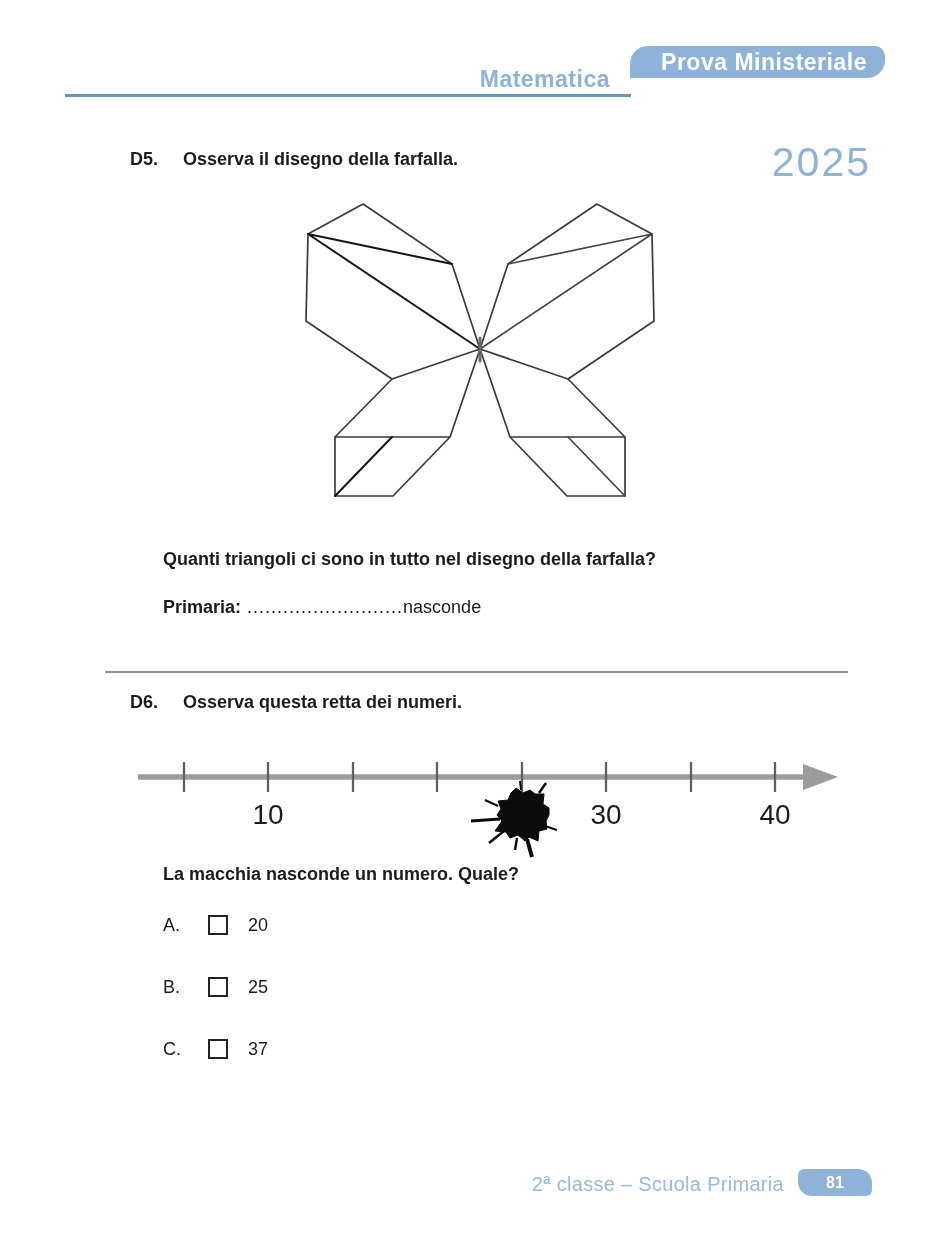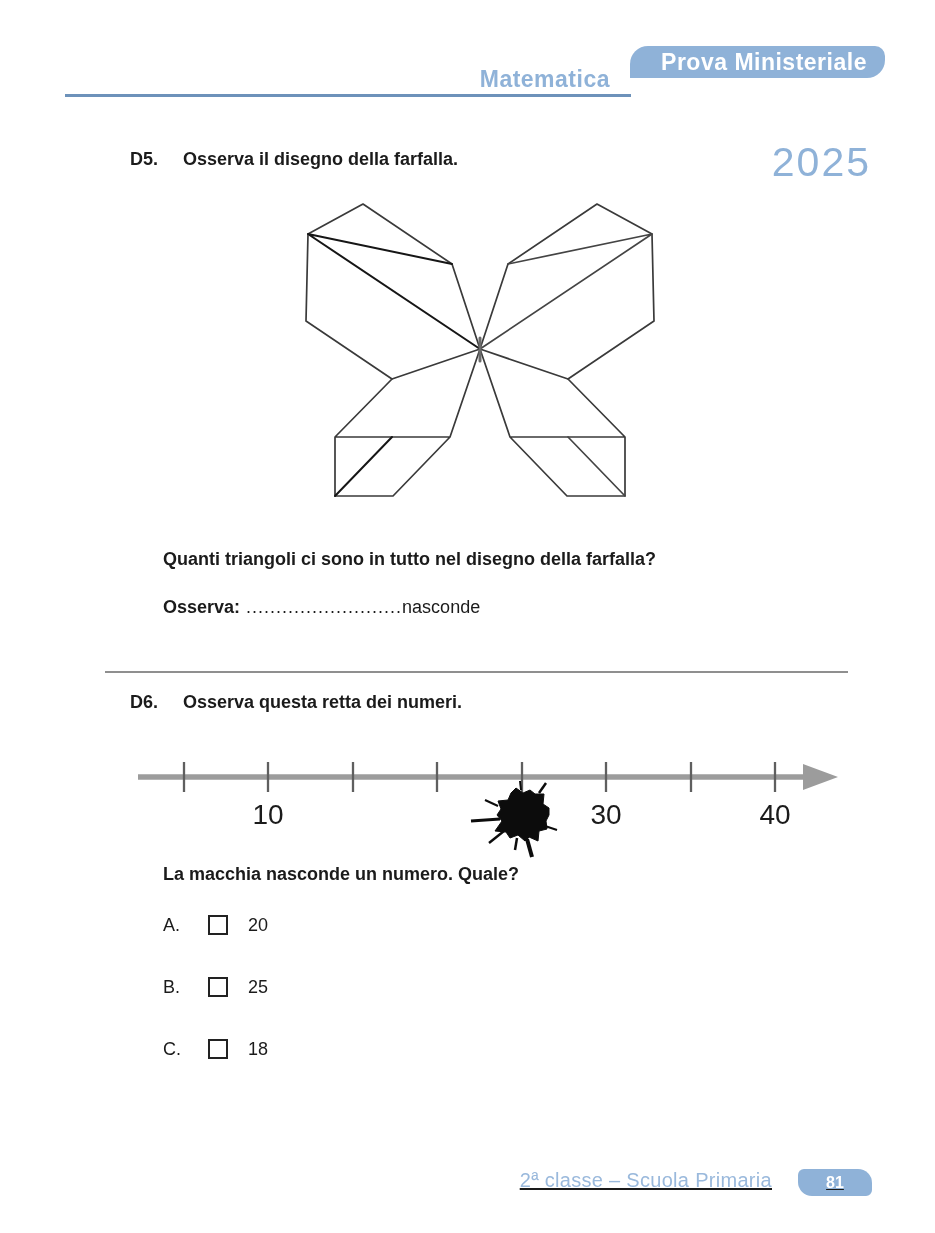--- a/index.html
+++ b/index.html
@@ -80,21 +80,21 @@
     display: inline-block; box-sizing: border-box;
     width: 20px; height: 20px;
     border: 2px solid #222222;
     background: #ffffff;
     margin-right: 20px;
   }
 
   
   .footer {
     top: 1169px; right: 63px;
-    display: flex; align-items: flex-start; gap: 26px; text-decoration: underline;
+    display: flex; align-items: flex-end; gap: 14px;
   }
   .footer-caption {
     color: #9ab9dc; font-size: 20px; letter-spacing: 0.3px;
   }
   .page-badge {
     width: 74px; height: 27px;
     background: #8fb2d8;
     border-radius: 6px 14px 6px 14px;
     display: flex; align-items: center; justify-content: center;
     color: #ffffff; font-size: 16px; font-weight: bold;
@@ -130,21 +130,21 @@
 
       <path d="M268,182 L325,240 L325,299 L267,299 L210,240 L325,240 M210,240 L180,152"></path>
       <path stroke="#444444" d="M268,240 L325,299"></path>
 
       <path stroke="#6a6a6a" stroke-width="3" d="M180,141 L180,164"></path>
     </g>
   </svg>
 
   <div class="abs q-text q5-question">Quanti triangoli ci sono in tutto nel disegno della farfalla?</div>
   <div class="abs answer-line">
-    <span class="lbl">Osserva:</span><span class="dots">..........................</span><span>nasconde</span>
+    <span class="lbl">Primaria:</span><span class="dots">..........................</span><span>nasconde</span>
   </div>
 
   <div class="abs section-divider"></div>
 
   <div class="abs q-head q6-head">
     <span class="q-num">D6.</span><span>Osserva questa retta dei numeri.</span>
   </div>
 
   <svg class="abs numberline-figure" width="705" height="112" viewBox="0 0 705 112">
 
@@ -189,21 +189,21 @@
     <span>20</span>
   </div>
   <div class="abs option-row row-b">
     <span class="option-letter">B.</span>
     <span class="option-checkbox"></span>
     <span>25</span>
   </div>
   <div class="abs option-row row-c">
     <span class="option-letter">C.</span>
     <span class="option-checkbox"></span>
-    <span>18</span>
+    <span>37</span>
   </div>
 
   <div class="abs footer">
     <span class="footer-caption">2ª classe – Scuola Primaria</span>
     <span class="page-badge">
       <span>81</span>
     </span>
   </div>
 
 </div>

